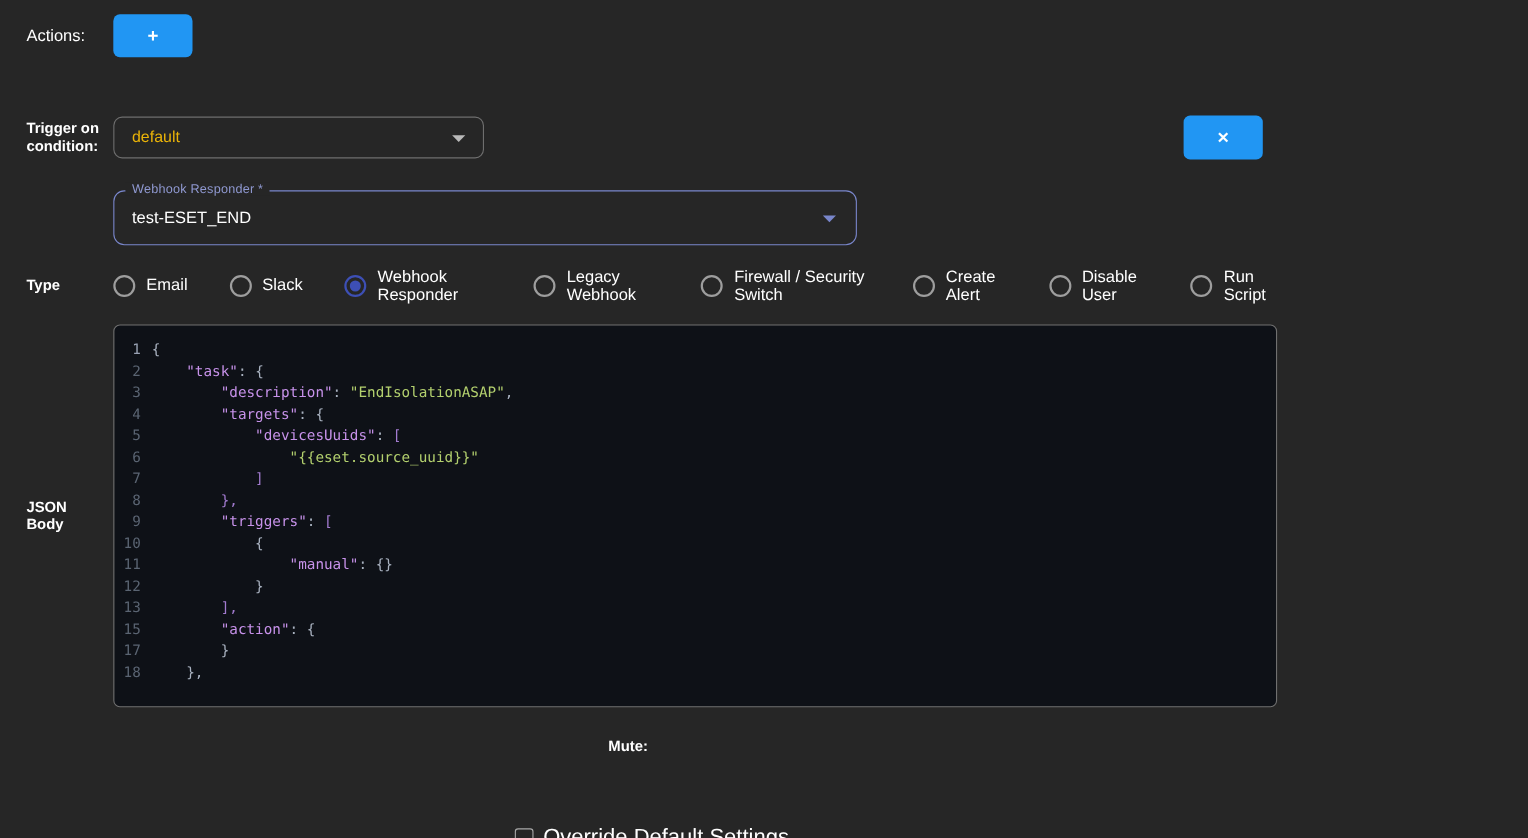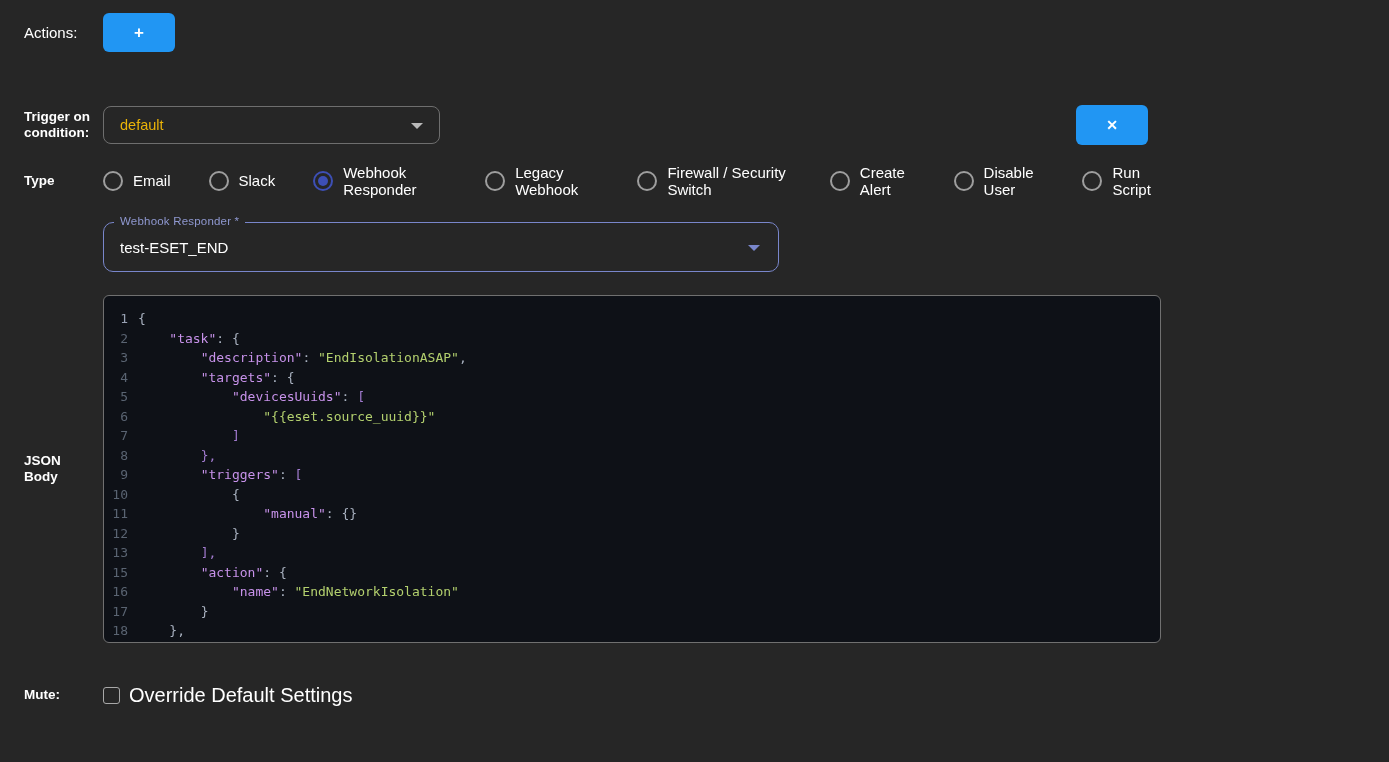--- a/index.html
+++ b/index.html
@@ -101,21 +101,21 @@
   }
   .ln.active { color:#98a1b3; }
   .code-text { white-space:pre; }
   .tk-key { color:#c792ea; }
   .tk-str { color:#b3d06e; }
   .tk-pun { color:#a9b2c0; }
   .tk-pun2 { color:#a27bd0; }
   .tk-ws { }
 
   
-  .row-mute { margin-top:42px; height:20px; }
+  .row-mute { margin-top:28px; height:20px;flex-direction:column; }
   .checkbox-wrap { display:flex; align-items:center; gap:9px; cursor:pointer; }
   .checkbox {
     width:17px; height:17px; border:1.5px solid #a8a8a8; border-radius:3px;
     background:transparent; flex:0 0 17px;
   }
   .checkbox-label { font-size:20px; color:#ffffff; }
 </style>
 </head>
 <body>
 
@@ -135,64 +135,64 @@
     </div>
     <div class="select-plain">
       <span>default</span>
       <span class="caret-gray"></span>
     </div>
     <button class="btn-blue btn-remove">
       <span>✕</span>
     </button>
   </div>
 
-  <div class="row row-type">
-    <div class="label-col">Type</div>
-    <div class="type-options" id="type-options">
-        <div class="radio-item">
-          <span class="radio-circle"></span>
-          <span class="radio-label">Email</span>
-        </div>
-        <div class="radio-item">
-          <span class="radio-circle"></span>
-          <span class="radio-label">Slack</span>
-        </div>
-        <div class="radio-item">
-          <span class="radio-circle selected"></span>
-          <span class="radio-label">Webhook Responder</span>
-        </div>
-        <div class="radio-item">
-          <span class="radio-circle"></span>
-          <span class="radio-label">Legacy Webhook</span>
-        </div>
-        <div class="radio-item">
-          <span class="radio-circle"></span>
-          <span class="radio-label">Firewall / Security Switch</span>
-        </div>
-        <div class="radio-item">
-          <span class="radio-circle"></span>
-          <span class="radio-label">Create Alert</span>
-        </div>
-        <div class="radio-item">
-          <span class="radio-circle"></span>
-          <span class="radio-label">Disable User</span>
-        </div>
-        <div class="radio-item">
-          <span class="radio-circle"></span>
-          <span class="radio-label">Run Script</span>
-        </div>
-      </div>
-  </div>
-
   <div class="row row-webhook">
     <div class="select-outlined">
       <span class="float-label">Webhook Responder *</span>
       <span>test-ESET_END</span>
       <span class="caret-indigo"></span>
     </div>
+  </div>
+
+  <div class="row row-type">
+    <div class="label-col">Type</div>
+    <div class="type-options" id="type-options">
+        <div class="radio-item">
+          <span class="radio-circle"></span>
+          <span class="radio-label">Email</span>
+        </div>
+        <div class="radio-item">
+          <span class="radio-circle"></span>
+          <span class="radio-label">Slack</span>
+        </div>
+        <div class="radio-item">
+          <span class="radio-circle selected"></span>
+          <span class="radio-label">Webhook Responder</span>
+        </div>
+        <div class="radio-item">
+          <span class="radio-circle"></span>
+          <span class="radio-label">Legacy Webhook</span>
+        </div>
+        <div class="radio-item">
+          <span class="radio-circle"></span>
+          <span class="radio-label">Firewall / Security Switch</span>
+        </div>
+        <div class="radio-item">
+          <span class="radio-circle"></span>
+          <span class="radio-label">Create Alert</span>
+        </div>
+        <div class="radio-item">
+          <span class="radio-circle"></span>
+          <span class="radio-label">Disable User</span>
+        </div>
+        <div class="radio-item">
+          <span class="radio-circle"></span>
+          <span class="radio-label">Run Script</span>
+        </div>
+      </div>
   </div>
 
 
   <div class="row row-json">
     <div class="label-col">
       <div>JSON</div>
       <div>Body</div>
     </div>
     <div class="code-editor" id="code-editor">
         <div class="code-line"><span class="ln active">1</span><span class="code-text"><span class="tk-pun">{</span></span></div>
@@ -202,21 +202,20 @@
         <div class="code-line"><span class="ln">5</span><span class="code-text"><span class="tk-ws">            </span><span class="tk-key">"devicesUuids"</span><span class="tk-pun">: </span><span class="tk-pun2">[</span></span></div>
         <div class="code-line"><span class="ln">6</span><span class="code-text"><span class="tk-ws">                </span><span class="tk-str">"{{eset.source_uuid}}"</span></span></div>
         <div class="code-line"><span class="ln">7</span><span class="code-text"><span class="tk-ws">            </span><span class="tk-pun2">]</span></span></div>
         <div class="code-line"><span class="ln">8</span><span class="code-text"><span class="tk-ws">        </span><span class="tk-pun2">},</span></span></div>
         <div class="code-line"><span class="ln">9</span><span class="code-text"><span class="tk-ws">        </span><span class="tk-key">"triggers"</span><span class="tk-pun">: </span><span class="tk-pun2">[</span></span></div>
         <div class="code-line"><span class="ln">10</span><span class="code-text"><span class="tk-ws">            </span><span class="tk-pun">{</span></span></div>
         <div class="code-line"><span class="ln">11</span><span class="code-text"><span class="tk-ws">                </span><span class="tk-key">"manual"</span><span class="tk-pun">: {}</span></span></div>
         <div class="code-line"><span class="ln">12</span><span class="code-text"><span class="tk-ws">            </span><span class="tk-pun">}</span></span></div>
         <div class="code-line"><span class="ln">13</span><span class="code-text"><span class="tk-ws">        </span><span class="tk-pun2">],</span></span></div>
         <div class="code-line"><span class="ln">15</span><span class="code-text"><span class="tk-ws">        </span><span class="tk-key">"action"</span><span class="tk-pun">: {</span></span></div>
-        <div class="code-line"><span class="ln">16</span><span class="code-text"><span class="tk-ws">            </span><span class="tk-key">"name"</span><span class="tk-pun">: </span><span class="tk-str">"EndNetworkIsolation"</span></span></div>
         <div class="code-line"><span class="ln">17</span><span class="code-text"><span class="tk-ws">        </span><span class="tk-pun">}</span></span></div>
         <div class="code-line"><span class="ln">18</span><span class="code-text"><span class="tk-ws">    </span><span class="tk-pun">},</span></span></div>
       </div>
   </div>
 
   <div class="row row-mute">
     <div class="label-col">Mute:</div>
     <div class="checkbox-wrap">
       <span class="checkbox"></span>
       <span class="checkbox-label">Override Default Settings</span>

